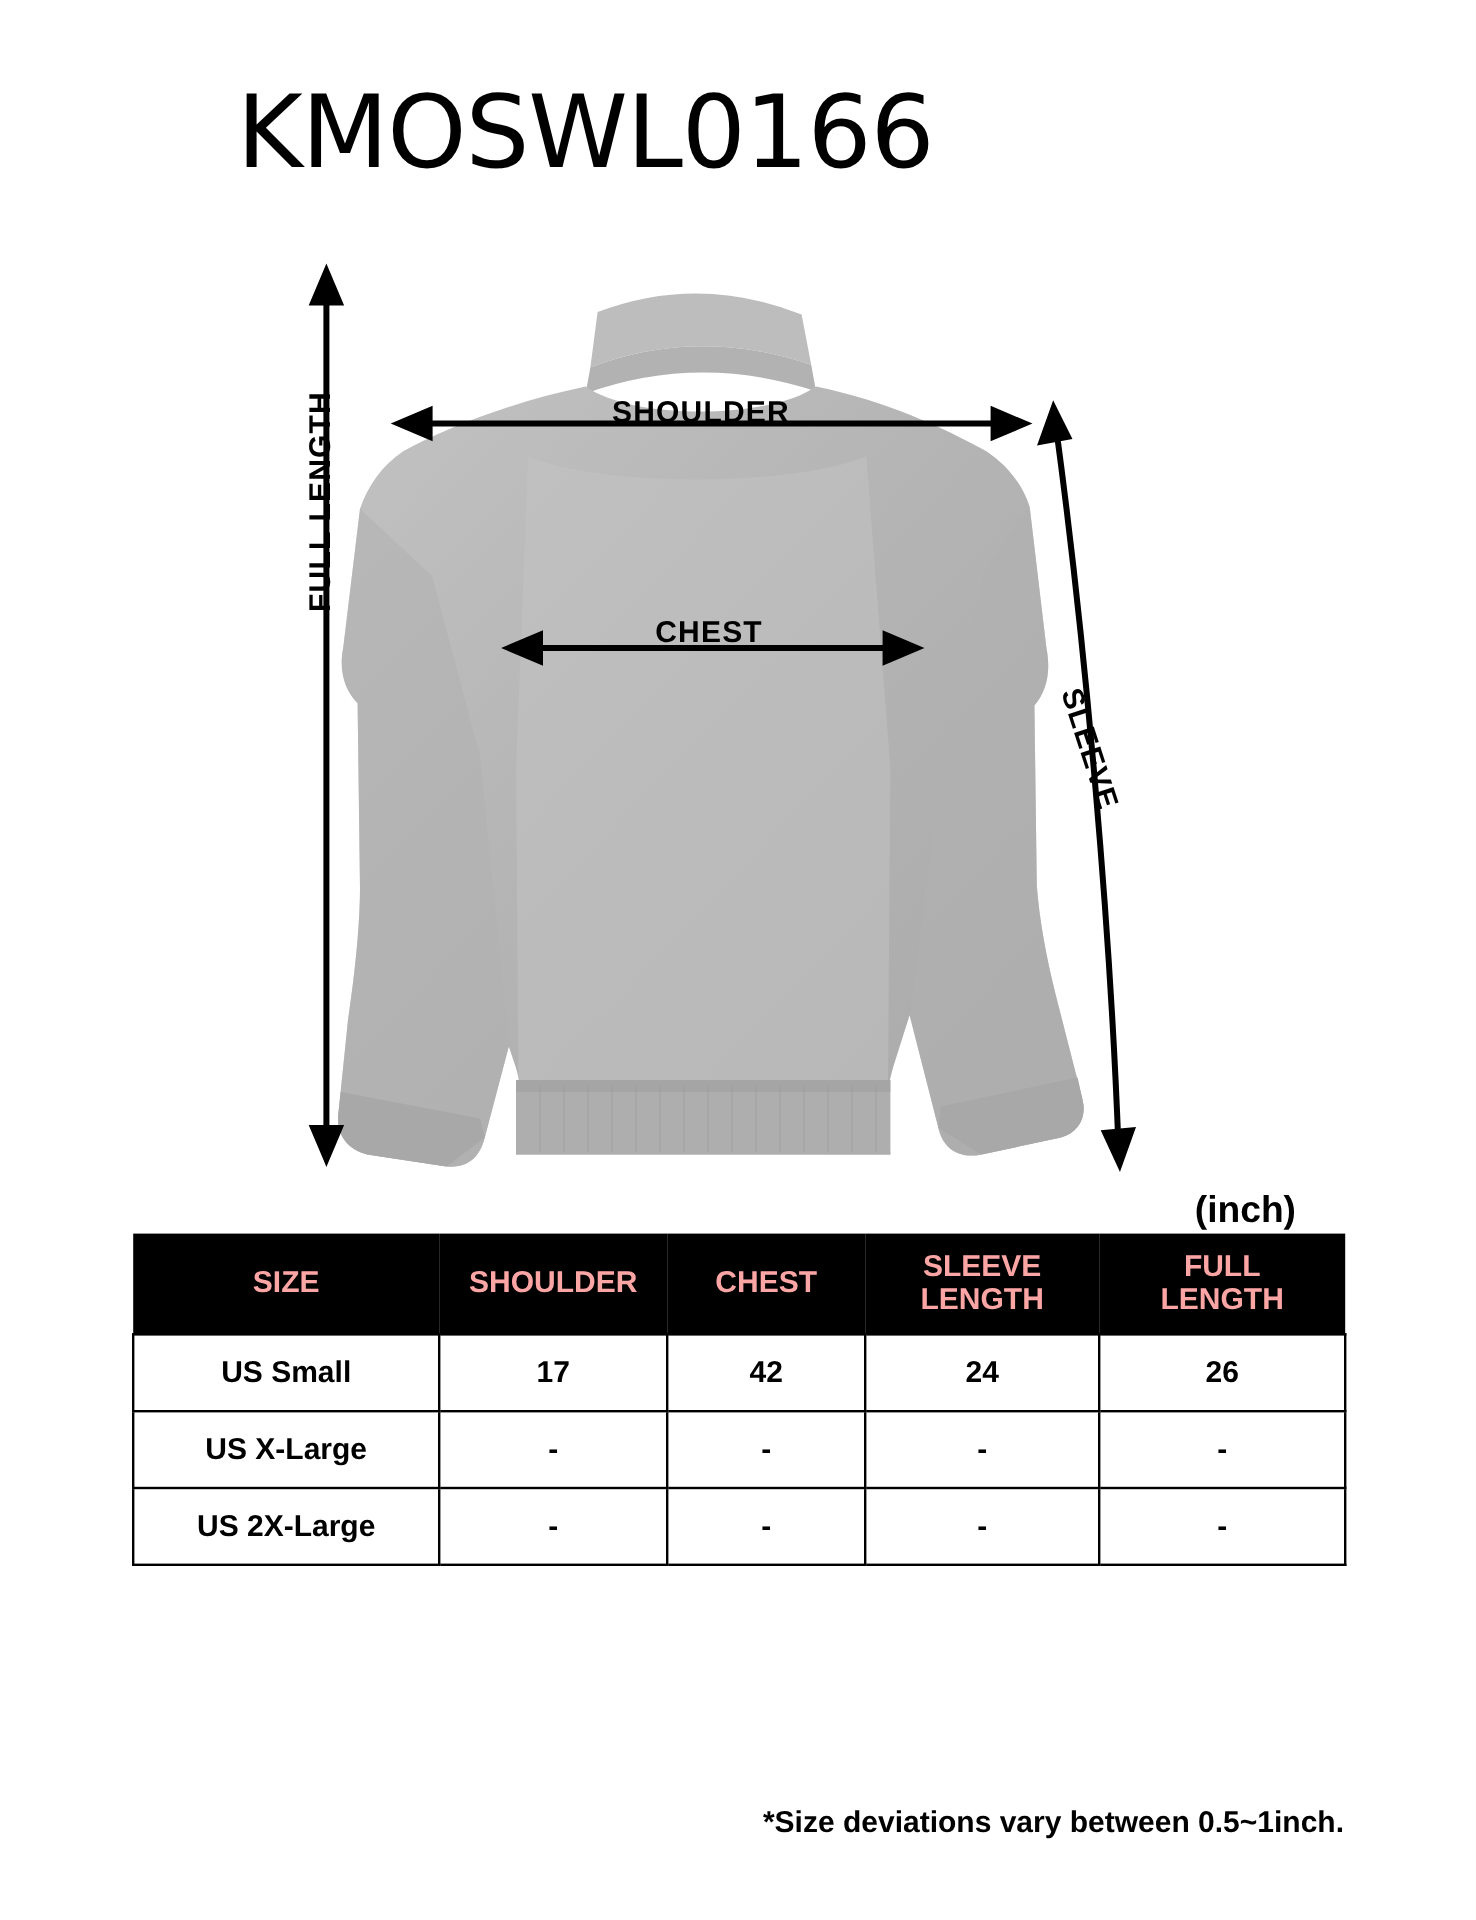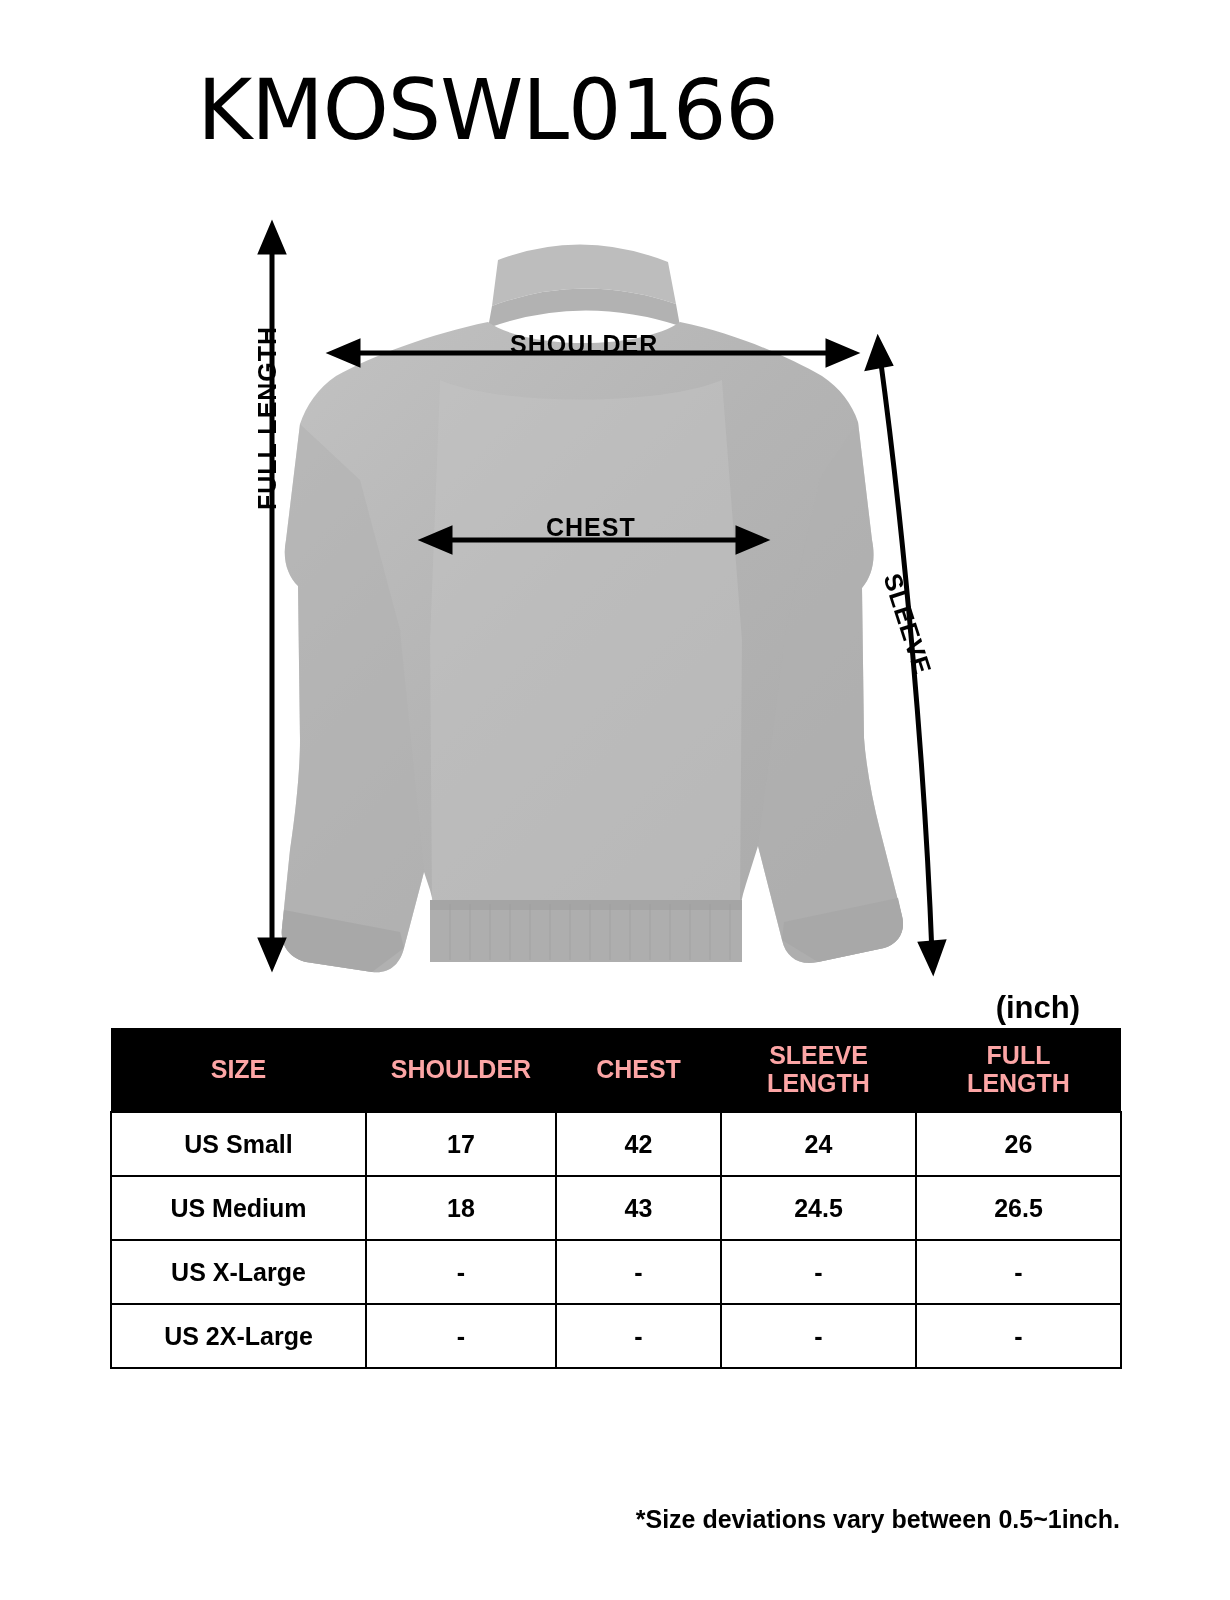--- a/index.html
+++ b/index.html
@@ -282,27 +282,20 @@
     </thead>
     <tbody>
       <tr>
         <td class="size-col">US Small</td>
         <td>17</td>
         <td>42</td>
         <td>24</td>
         <td>26</td>
       </tr>
       <tr>
-        <td class="size-col">US Medium</td>
-        <td>18</td>
-        <td>43</td>
-        <td>24.5</td>
-        <td>26.5</td>
-      </tr>
-      <tr>
         <td class="size-col">US X-Large</td>
         <td>-</td>
         <td>-</td>
         <td>-</td>
         <td>-</td>
       </tr>
       <tr>
         <td class="size-col">US 2X-Large</td>
         <td>-</td>
         <td>-</td>

